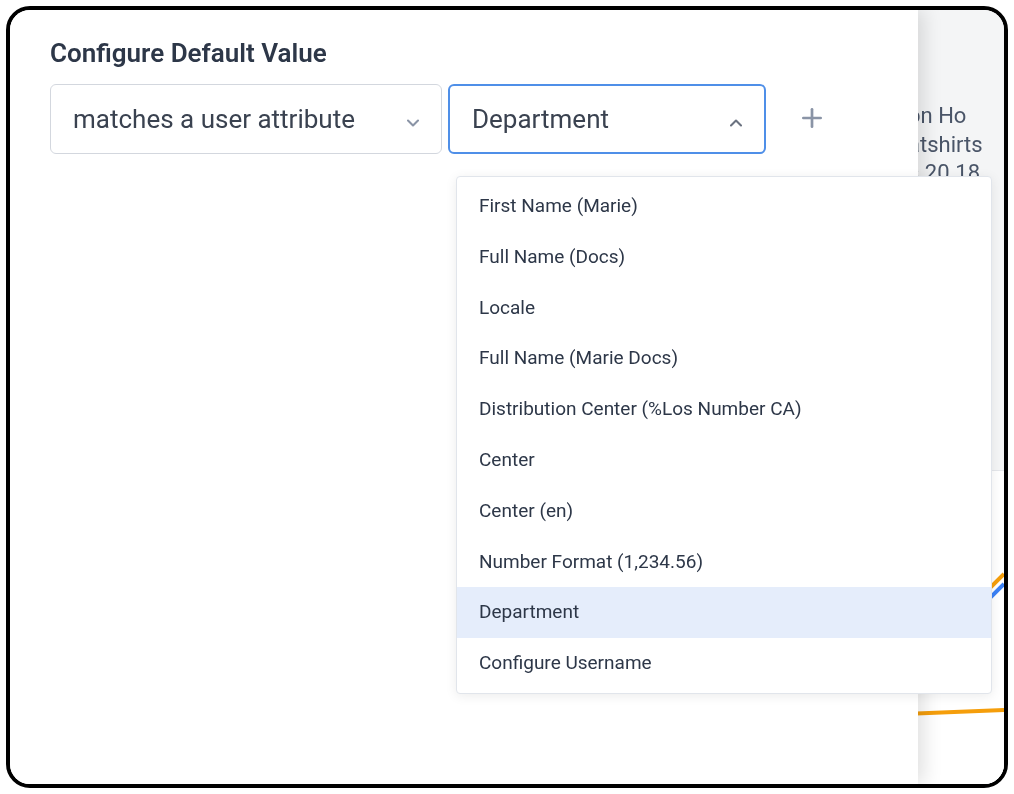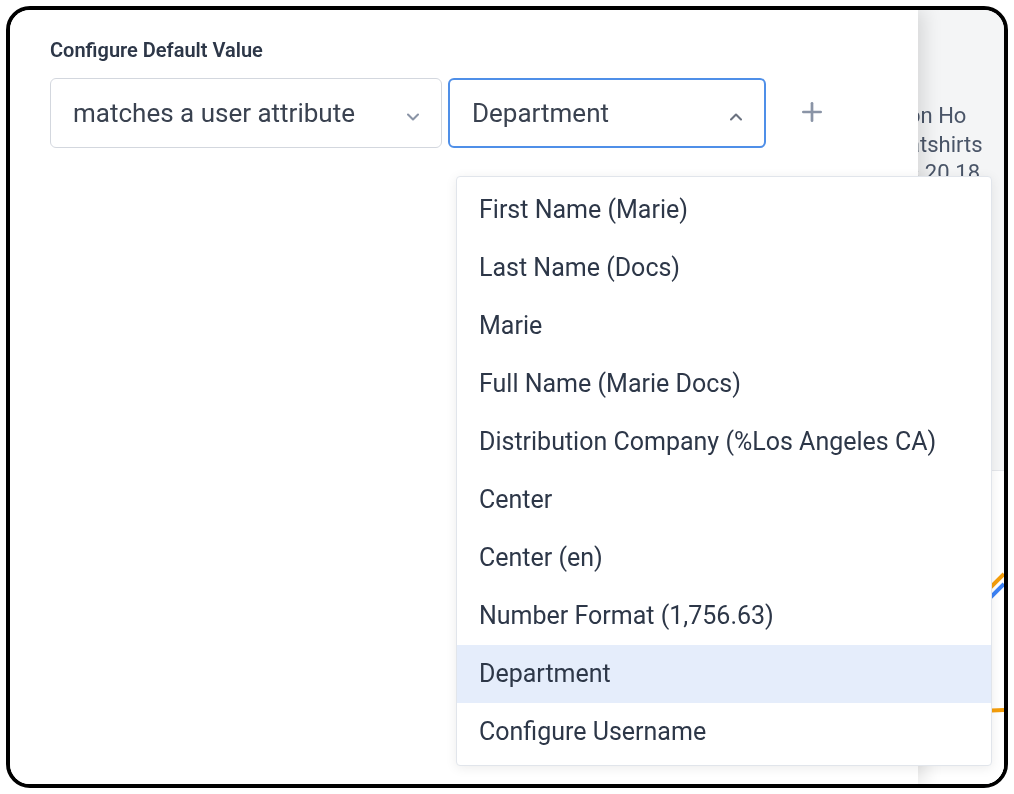--- a/index.html
+++ b/index.html
@@ -67,21 +67,21 @@
       left: 0;
       bottom: 0;
       width: 908px;
       background: #fff;
       box-shadow: 6px 0 18px rgba(0,0,0,0.12);
     }
     .content {
       padding: 28px 40px 0 40px;
     }
     .section-title {
-      font-size: 20px;
+      font-size: 26px;
       font-weight: 600;
       color: #2d3748;
       margin-bottom: 16px;
     }
     .controls-row {
       display: flex;
       align-items: center;
       gap: 0;
     }
     .select-box {
@@ -139,21 +139,21 @@
       left: 446px;
       width: 536px;
       background: #fff;
       border: 1px solid #e1e5eb;
       border-radius: 4px;
       box-shadow: 0 2px 12px rgba(0,0,0,0.08);
       padding: 4px 0;
     }
     .dropdown-item {
       padding: 14px 22px;
-      font-size: 25px;
+      font-size: 19px;
       color: #2d3748;
       cursor: pointer;
       line-height: 1.2;
     }
     .dropdown-item.selected {
       background: #e5edfb;
     }
   </style>
 </head>
 <body>
@@ -208,25 +208,25 @@
             </svg>
           </span>
         </button>
 
       </div>
     </div>
 
     <div class="dropdown-panel" id="dropdown-list">
 
     <div class="dropdown-item">First Name (Marie)</div>
-        <div class="dropdown-item">Last Name (Docs)</div>
-        <div class="dropdown-item">Marie</div>
+        <div class="dropdown-item">Full Name (Docs)</div>
+        <div class="dropdown-item">Locale</div>
         <div class="dropdown-item">Full Name (Marie Docs)</div>
-        <div class="dropdown-item">Distribution Company (%Los Angeles CA)</div>
+        <div class="dropdown-item">Distribution Center (%Los Number CA)</div>
         <div class="dropdown-item">Center</div>
         <div class="dropdown-item">Center (en)</div>
-        <div class="dropdown-item">Number Format (1,756.63)</div>
+        <div class="dropdown-item">Number Format (1,234.56)</div>
         <div class="dropdown-item selected">Department</div>
         <div class="dropdown-item">Configure Username</div>
       </div>
 
   </div>
 </div>
 
 </body></html>

